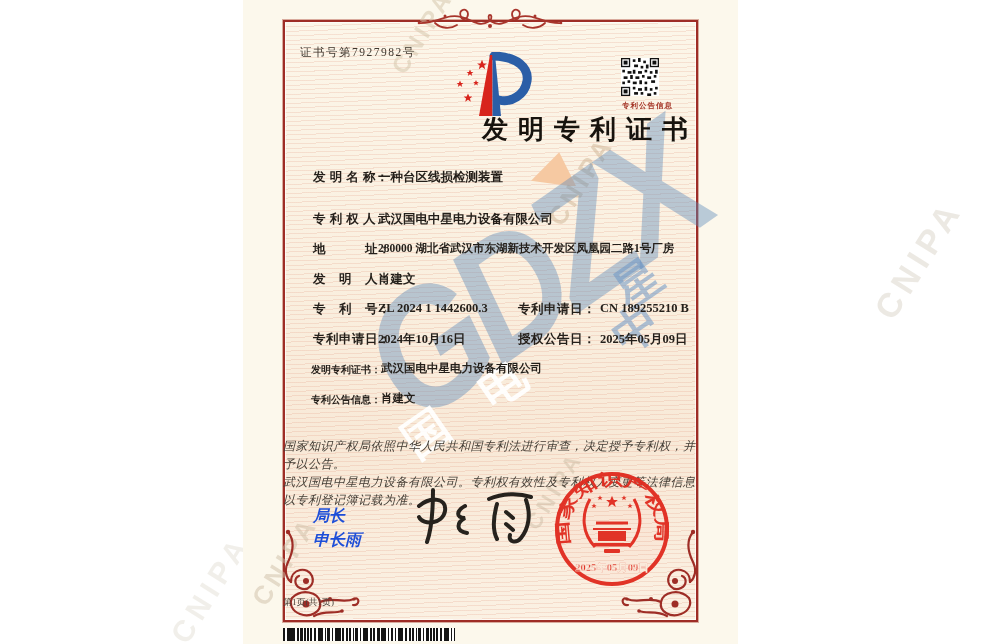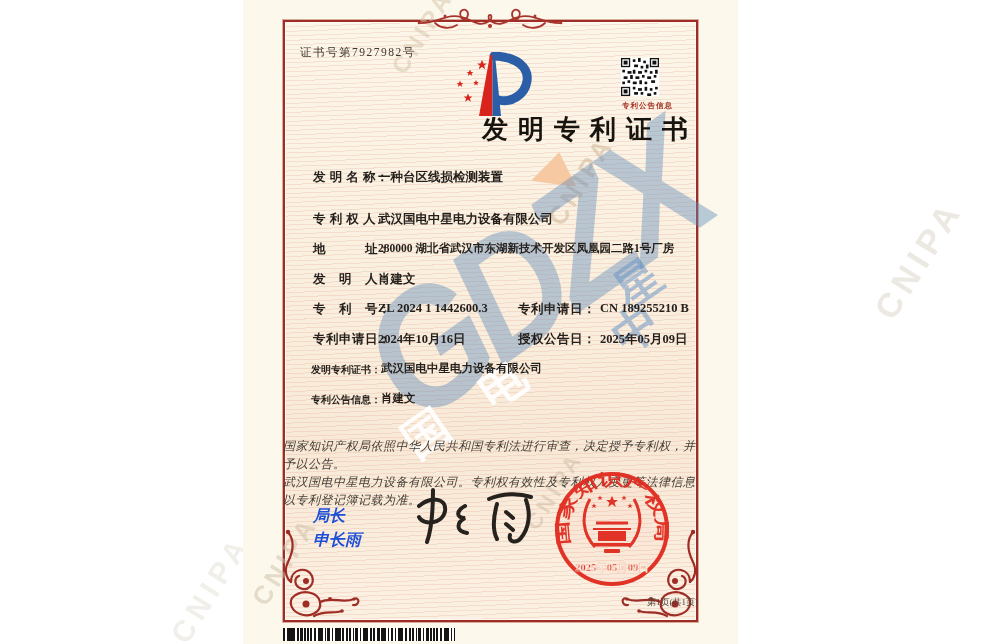--- a/index.html
+++ b/index.html
@@ -59,21 +59,21 @@
 
   .statement { position:absolute; left:40px; top:437px; width:415px; text-align:left;
                font-size:12px; line-height:18px; color:#443e36; font-style:italic;
                letter-spacing:.5px; }
   .director-title, .director-name { position:absolute; left:70px;
         font-family:"Liberation Sans","DejaVu Sans",sans-serif;
         font-size:16px; font-weight:700; color:#1d4ed8;font-style:italic; }
   .director-title { top:506px; } .director-name { top:530px; }
   .signature { position:absolute; left:162px; top:484px; z-index:4; }
   .seal { position:absolute; left:307px; top:467px; z-index:5; opacity:.95; }
-  .footer-page { position:absolute; left:40px; top:596px; width:415px; text-align:right;
+  .footer-page { position:absolute; left:40px; top:596px; width:415px; text-align:left;
                  font-size:9px; color:#4a423a; }
   .barcode { position:absolute; left:40px; top:628px; width:172px; height:13px; z-index:4;
              background-color:#fff;
              background-image:
                repeating-linear-gradient(90deg,#151515 0 1.5px,rgba(0,0,0,0) 1.5px 3.5px),
                repeating-linear-gradient(90deg,#151515 0 2px,rgba(0,0,0,0) 2px 9px),
                repeating-linear-gradient(90deg,rgba(0,0,0,0) 0 5px,#151515 5px 6.5px,rgba(0,0,0,0) 6.5px 13px); }
 
   .margin-wm { position:absolute; font-family:"Liberation Sans",sans-serif; font-weight:800;
                letter-spacing:6px; transform:rotate(-58deg); z-index:0; }

